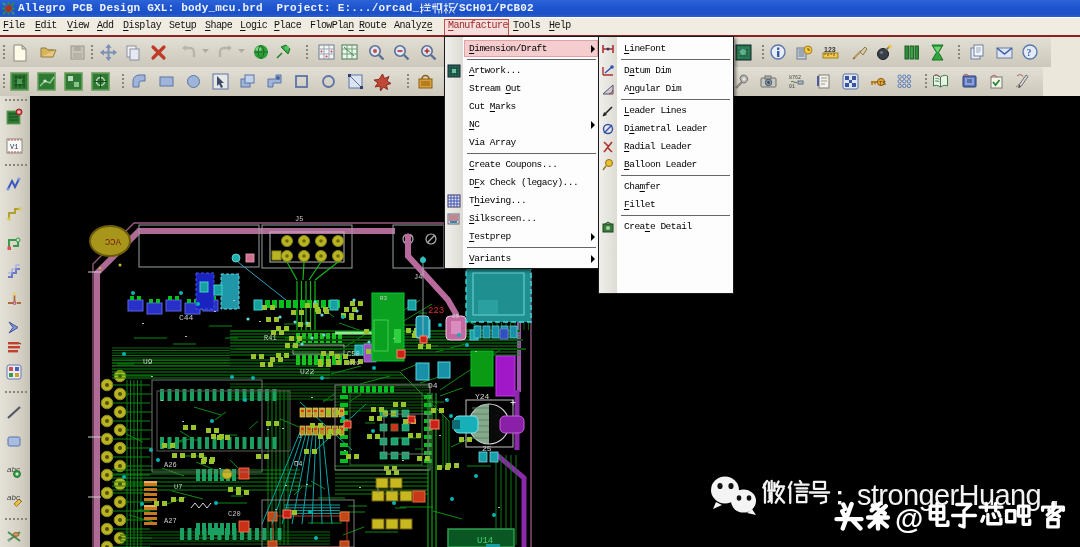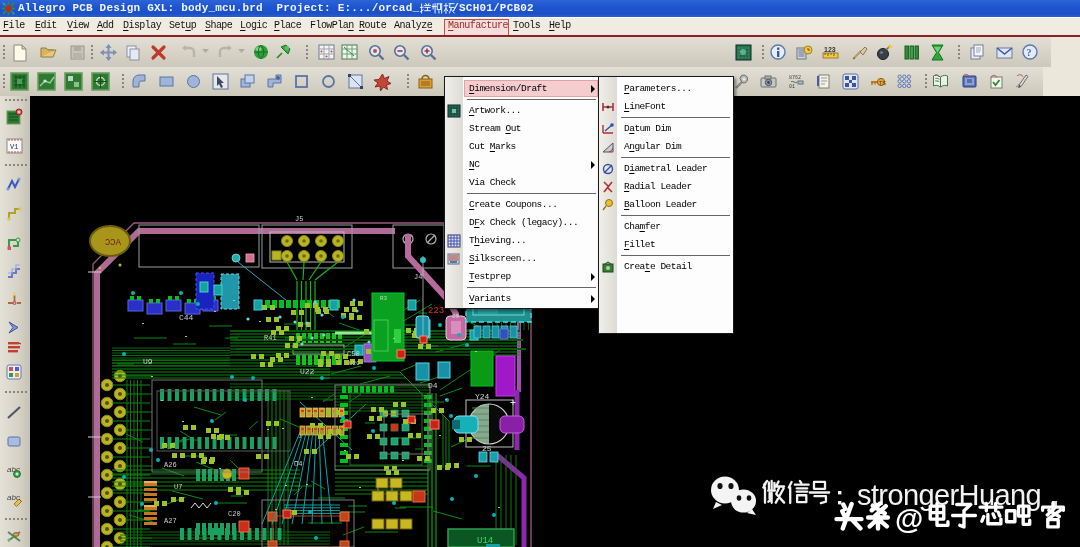--- a/index.html
+++ b/index.html
@@ -11,21 +11,21 @@
  letter-spacing:0.20px;white-space:pre;}
 #menubar{left:0;top:17px;width:1080px;height:19px;background:#f0ece1;border-top:1px solid #fdfdfb;}
 .mi{position:absolute;top:20px;font:10px "Liberation Mono",monospace;letter-spacing:-0.55px;color:#111;white-space:pre;}
 #redline{left:0;top:35px;width:1080px;height:2px;background:#8c2022;}
 .tbar{background:linear-gradient(180deg,#e2dfd5 0%,#d6d2c6 55%,#ccc8bb 100%);}
 #row1{left:0;top:37px;width:1051px;height:30px;}
 #row2{left:0;top:67px;width:1043px;height:29px;}
 #tbrest1{left:1051px;top:37px;width:29px;height:30px;background:#ebe7da;}
 #tbrest2{left:1043px;top:67px;width:37px;height:29px;background:#ebe7da;}
 #lstrip{left:0;top:96px;width:30px;height:451px;background:linear-gradient(90deg,#e4e1d7 0%,#d6d2c6 60%,#c6c2b5 100%);}
-.menu{position:absolute;background:#fdfdfd;border:1px solid #1a1a1a;box-shadow:2px 2px 3px rgba(0,0,0,0.45);margin-top:40px;}
+.menu{position:absolute;background:#fdfdfd;border:1px solid #1a1a1a;box-shadow:2px 2px 3px rgba(0,0,0,0.45);}
 .menu .gut{position:absolute;left:0;top:0;bottom:0;background:linear-gradient(90deg,#f0efeb,#dddbd3);}
 .mrow{position:relative;height:18px;font:9.5px "Liberation Mono",monospace;letter-spacing:-0.5px;color:#000;}
 .mrow .lab{position:absolute;top:3px;white-space:pre;}
 .msep{height:4px;position:relative;}
 .msep div{position:absolute;top:1px;height:1px;background:#666;}
 .arrow{position:absolute;right:4px;top:5px;width:0;height:0;border-left:4px solid #000;border-top:4px solid transparent;border-bottom:4px solid transparent;}
 u{text-decoration-thickness:1px;text-underline-offset:1.5px;}
 </style></head><body>
 
 <div class="abs" id="titlebar"></div>
@@ -1274,21 +1274,21 @@
         <span class="lab" style="left:24px">Stream <u>O</u>ut</span>
       </div>
       <div class="mrow">
         <span class="lab" style="left:24px">Cut <u>M</u>arks</span>
       </div>
       <div class="mrow">
         <span class="lab" style="left:24px"><u>N</u>C</span>
         <div class="arrow"></div>
       </div>
       <div class="mrow">
-        <span class="lab" style="left:24px">Via Check</span>
+        <span class="lab" style="left:24px">Via Array</span>
       </div>
       <div class="msep">
         <div style="left:22px;right:3px"></div>
       </div>
       <div class="mrow">
         <span class="lab" style="left:24px"><u>C</u>reate Coupons...</span>
       </div>
       <div class="mrow">
         <span class="lab" style="left:24px">D<u>F</u>x Check (legacy)...</span>
       </div>
@@ -1317,23 +1317,20 @@
       <div class="mrow">
         <span class="lab" style="left:24px"><u>V</u>ariants</span>
         <div class="arrow"></div>
       </div>
     </div>
   </div>
 <div class="menu" style="left:598px;top:36px;width:134px;height:256px">
     <div class="gut" style="width:18px"></div>
     <div style="position:absolute;left:0;top:3px;right:0">
       <div class="mrow">
-        <span class="lab" style="left:25px"><u>P</u>arameters...</span>
-      </div>
-      <div class="mrow">
         <svg style="position:absolute;left:2px;top:2px" width="14" height="14">
           <path d="M2 7 h10 M2 3 v8 M12 3 v8" stroke="#b03030" stroke-width="1.6"></path>
           <circle cx="7" cy="7" r="1.5" fill="#336"></circle>
         </svg>
         <span class="lab" style="left:25px"><u>L</u>ineFont</span>
       </div>
       <div class="msep">
         <div style="left:22px;right:3px"></div>
       </div>
       <div class="mrow">
@@ -1346,20 +1343,27 @@
       </div>
       <div class="mrow">
         <svg style="position:absolute;left:2px;top:2px" width="14" height="14">
           <path d="M2 12 L12 12 L12 3 z" fill="#c8ccd4" stroke="#556"></path>
           <path d="M8 12 a5 5 0 0 0 4 -4" fill="none" stroke="#b03030"></path>
         </svg>
         <span class="lab" style="left:25px">A<u>n</u>gular Dim</span>
       </div>
       <div class="msep">
         <div style="left:22px;right:3px"></div>
+      </div>
+      <div class="mrow">
+        <svg style="position:absolute;left:2px;top:2px" width="14" height="14">
+          <path d="M2 12 L11 3" stroke="#222" stroke-width="1.6"></path>
+          <path d="M2 12 l4 -1 -3 -3 z" fill="#222"></path>
+        </svg>
+        <span class="lab" style="left:25px"><u>L</u>eader Lines</span>
       </div>
       <div class="mrow">
         <svg style="position:absolute;left:2px;top:2px" width="14" height="14">
           <circle cx="7" cy="7" r="4.5" fill="none" stroke="#3350b0" stroke-width="1.4"></circle>
           <path d="M3 11 L11 3" stroke="#3350b0" stroke-width="1.4"></path>
         </svg>
         <span class="lab" style="left:25px">D<u>i</u>ametral Leader</span>
       </div>
       <div class="mrow">
         <svg style="position:absolute;left:2px;top:2px" width="14" height="14">

